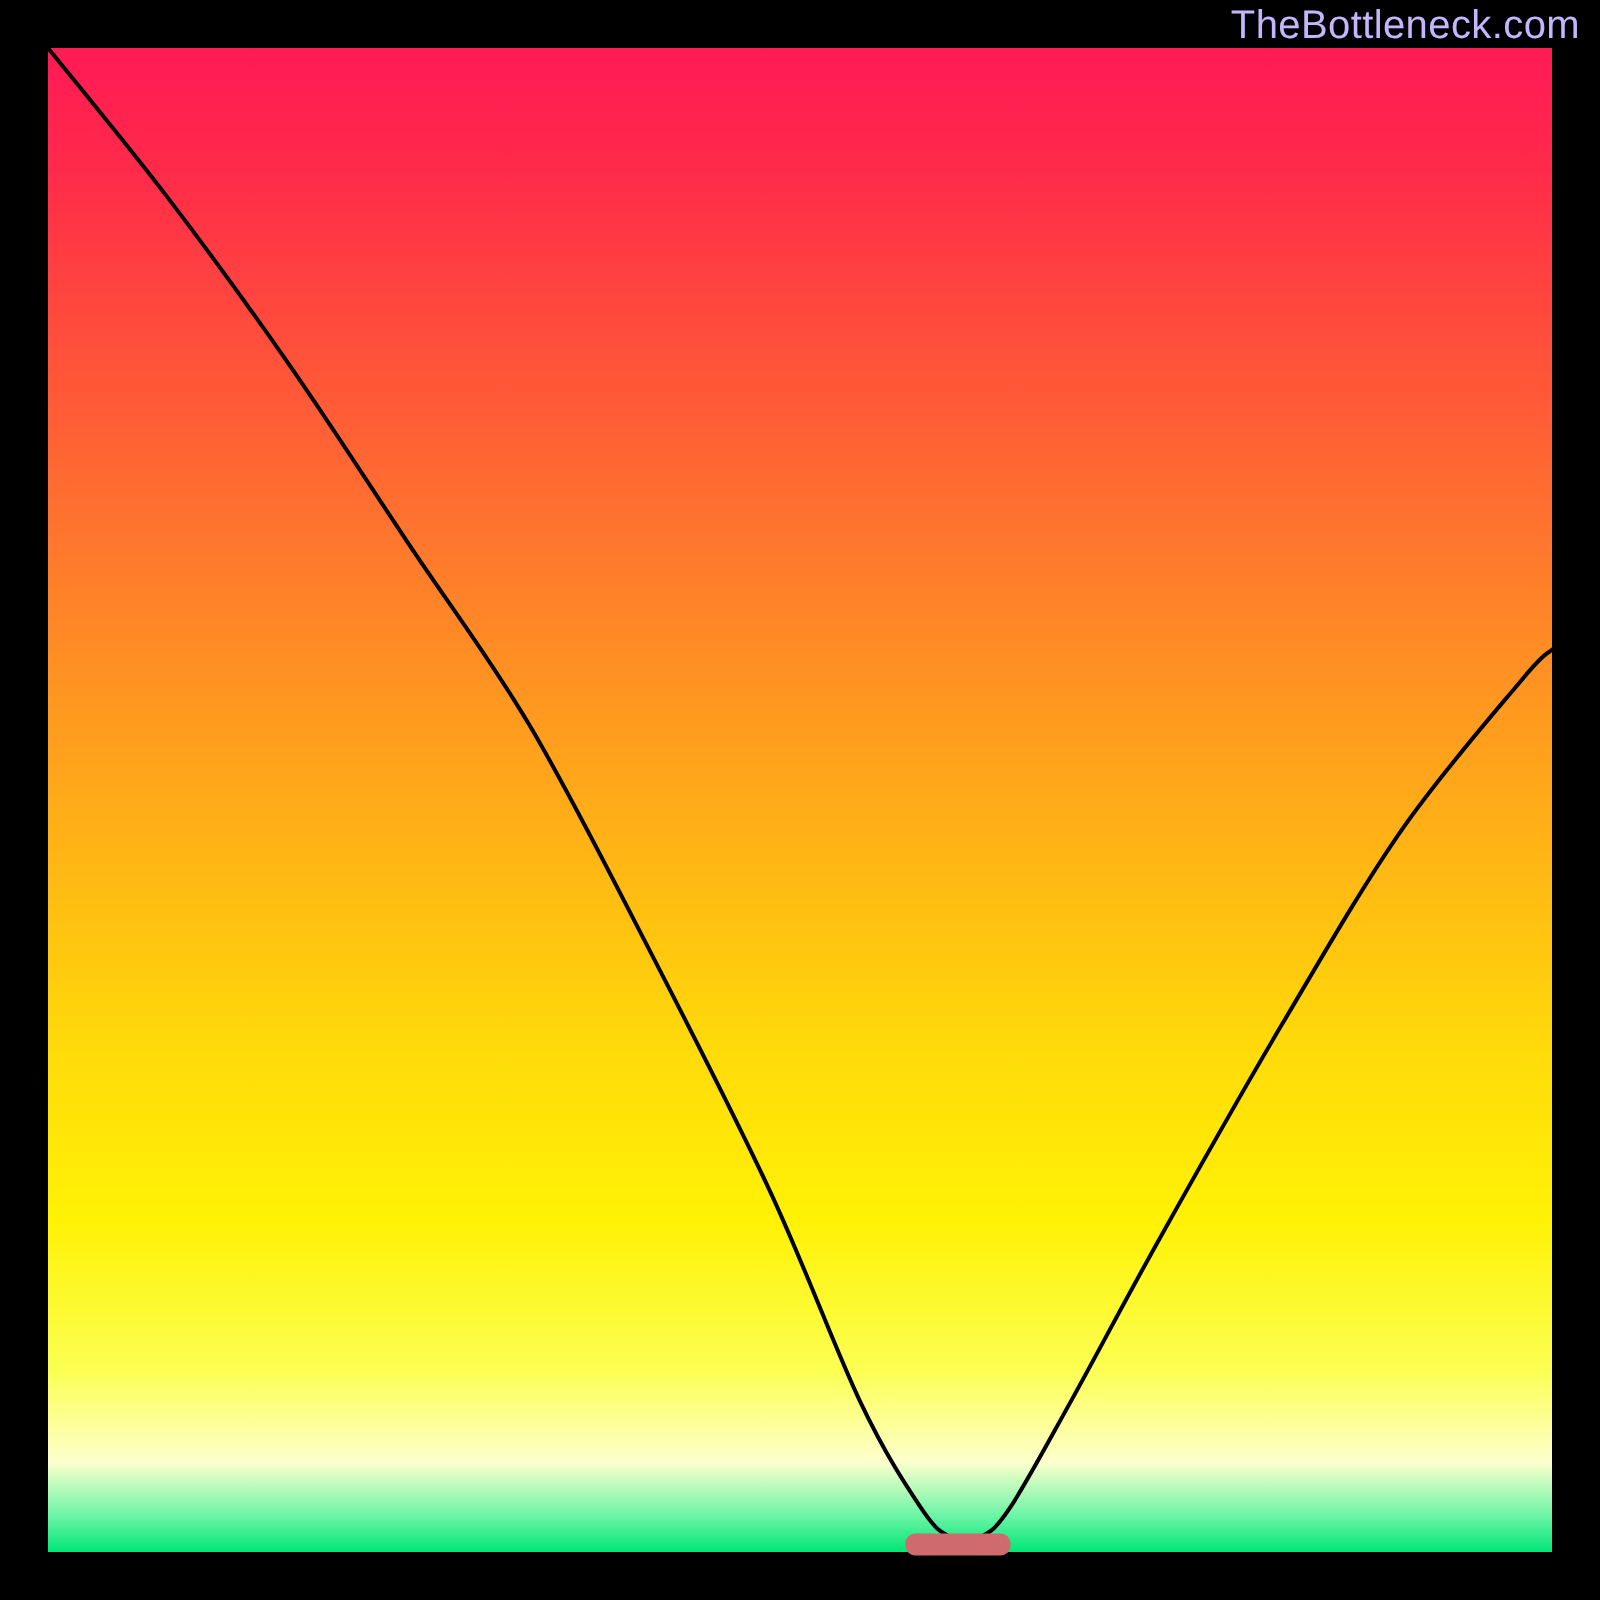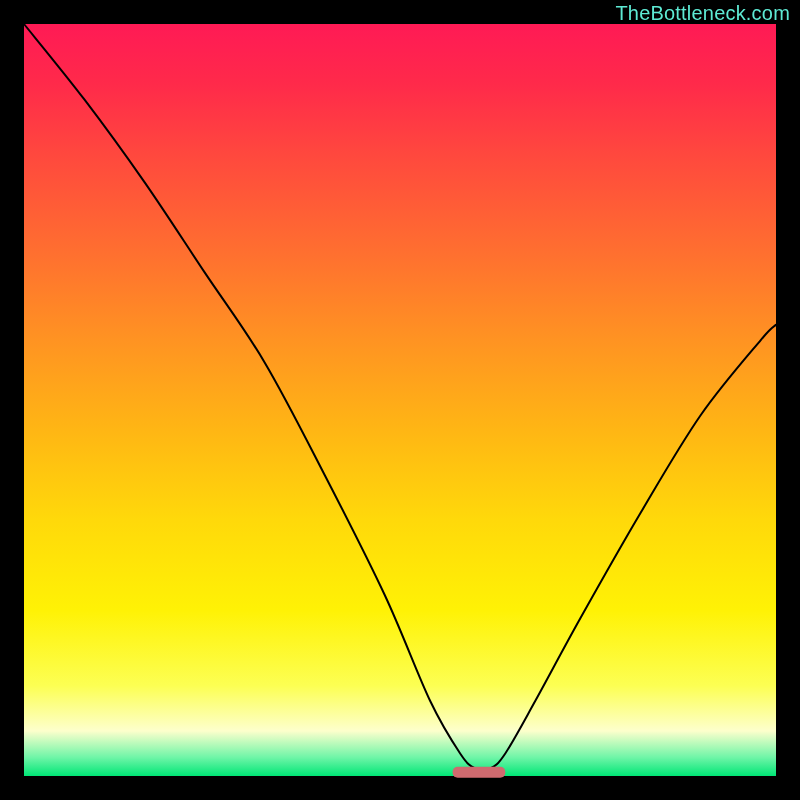--- a/index.html
+++ b/index.html
@@ -42,21 +42,21 @@
     left: 0;
     top: 0;
     width: 800px;
     height: 800px;
   }
   .watermark {
     position: absolute;
     top: 2px;
     right: 10px;
     font: 20px Arial, Helvetica, sans-serif;
-    color: #5eead4;
+    color: #c4b5fd;
     letter-spacing: 0.2px;
     user-select: none;
   }
 </style>
 </head>
 <body>
 
 <div class="chart-wrap">
 
   <div class="plot-bg"></div>

